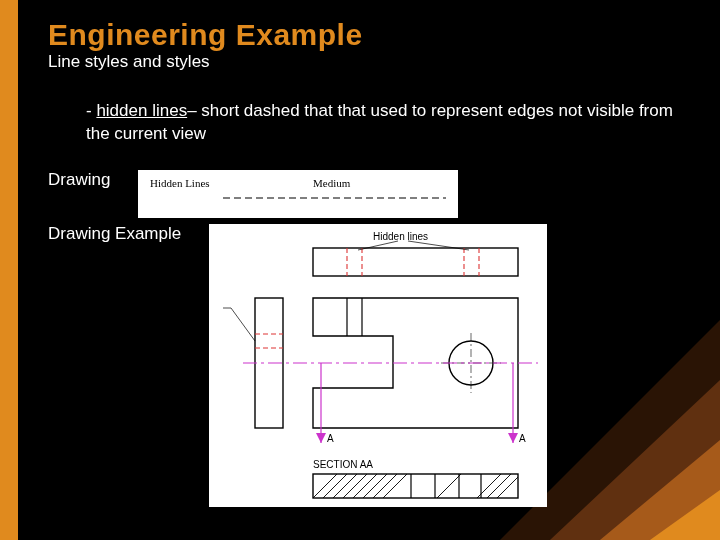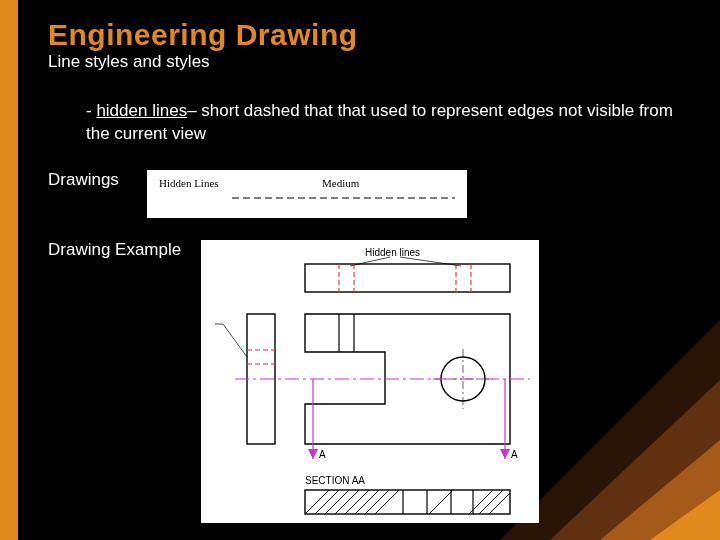--- a/index.html
+++ b/index.html
@@ -51,24 +51,24 @@
   }
   .example-box {
     background: #fff;
     padding: 6px 10px 10px 10px;
     display: inline-block;
   }
   .example-box svg { display: block; }
   .drawing-row {
     color: #fff;
     font-size: 17px;
-    margin-top: 22px;
+    margin-top: 6px;
     display: flex;
     align-items: flex-start;
-    gap: 20px;
+    gap: 28px;
   }
   .drawing-box {
     background: #fff;
     display: inline-block;
     padding: 4px;
   }
   .drawing-box svg { display: block; }
   .decor {
     position: absolute;
     right: 0; bottom: 0;
@@ -83,29 +83,29 @@
 <div class="left-band"></div>
 
 <svg class="decor" viewBox="0 0 220 220">
   <polygon points="220,0 220,220 0,220" fill="#2a1405"></polygon>
   <polygon points="220,60 220,220 50,220" fill="#603010"></polygon>
   <polygon points="220,120 220,220 100,220" fill="#a65a1a"></polygon>
   <polygon points="220,170 220,220 150,220" fill="#e08a1e"></polygon>
 </svg>
 
 <div class="content">
-  <div class="title">Engineering Drawing</div>
+  <div class="title">Engineering Example</div>
   <div class="subtitle">Line styles and styles</div>
 
   <div class="body-text">
     <span>- </span><span class="term">hidden lines</span><span>– short dashed that that used to represent edges not visible from the current view</span>
   </div>
 
   <div class="label-row">
-    <div>Drawings</div>
+    <div>Drawing</div>
     <div class="example-box">
       <svg width="300" height="32" viewBox="0 0 300 32">
         <text x="2" y="11" font-family="serif" font-size="11" fill="#000">Hidden Lines</text>
         <text x="165" y="11" font-family="serif" font-size="11" fill="#000">Medium</text>
         <line x1="75" y1="22" x2="298" y2="22" stroke="#000" stroke-width="1.2" stroke-dasharray="7 4"></line>
       </svg>
     </div>
   </div>
 
   <div class="drawing-row">

